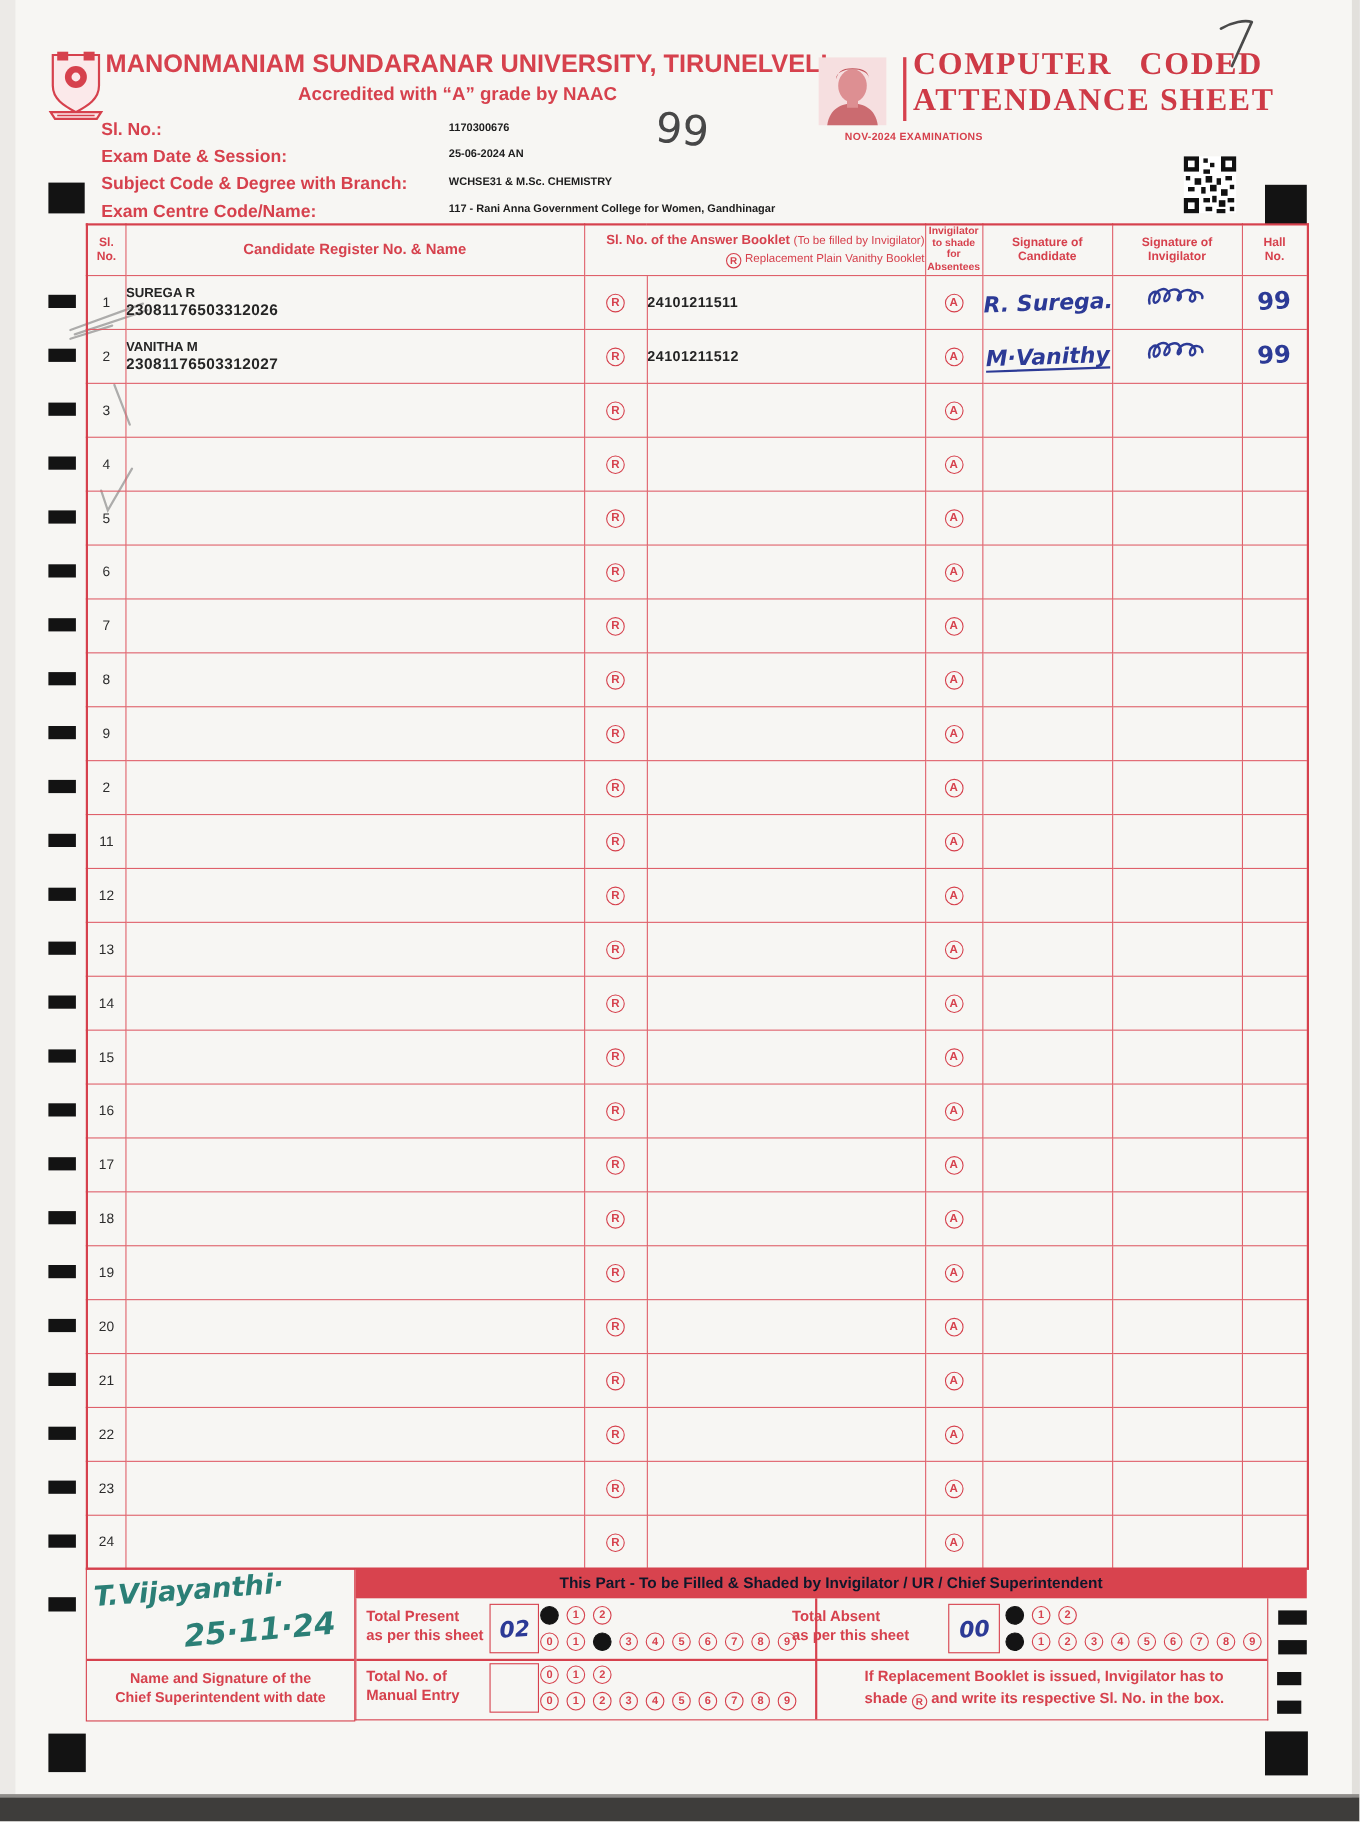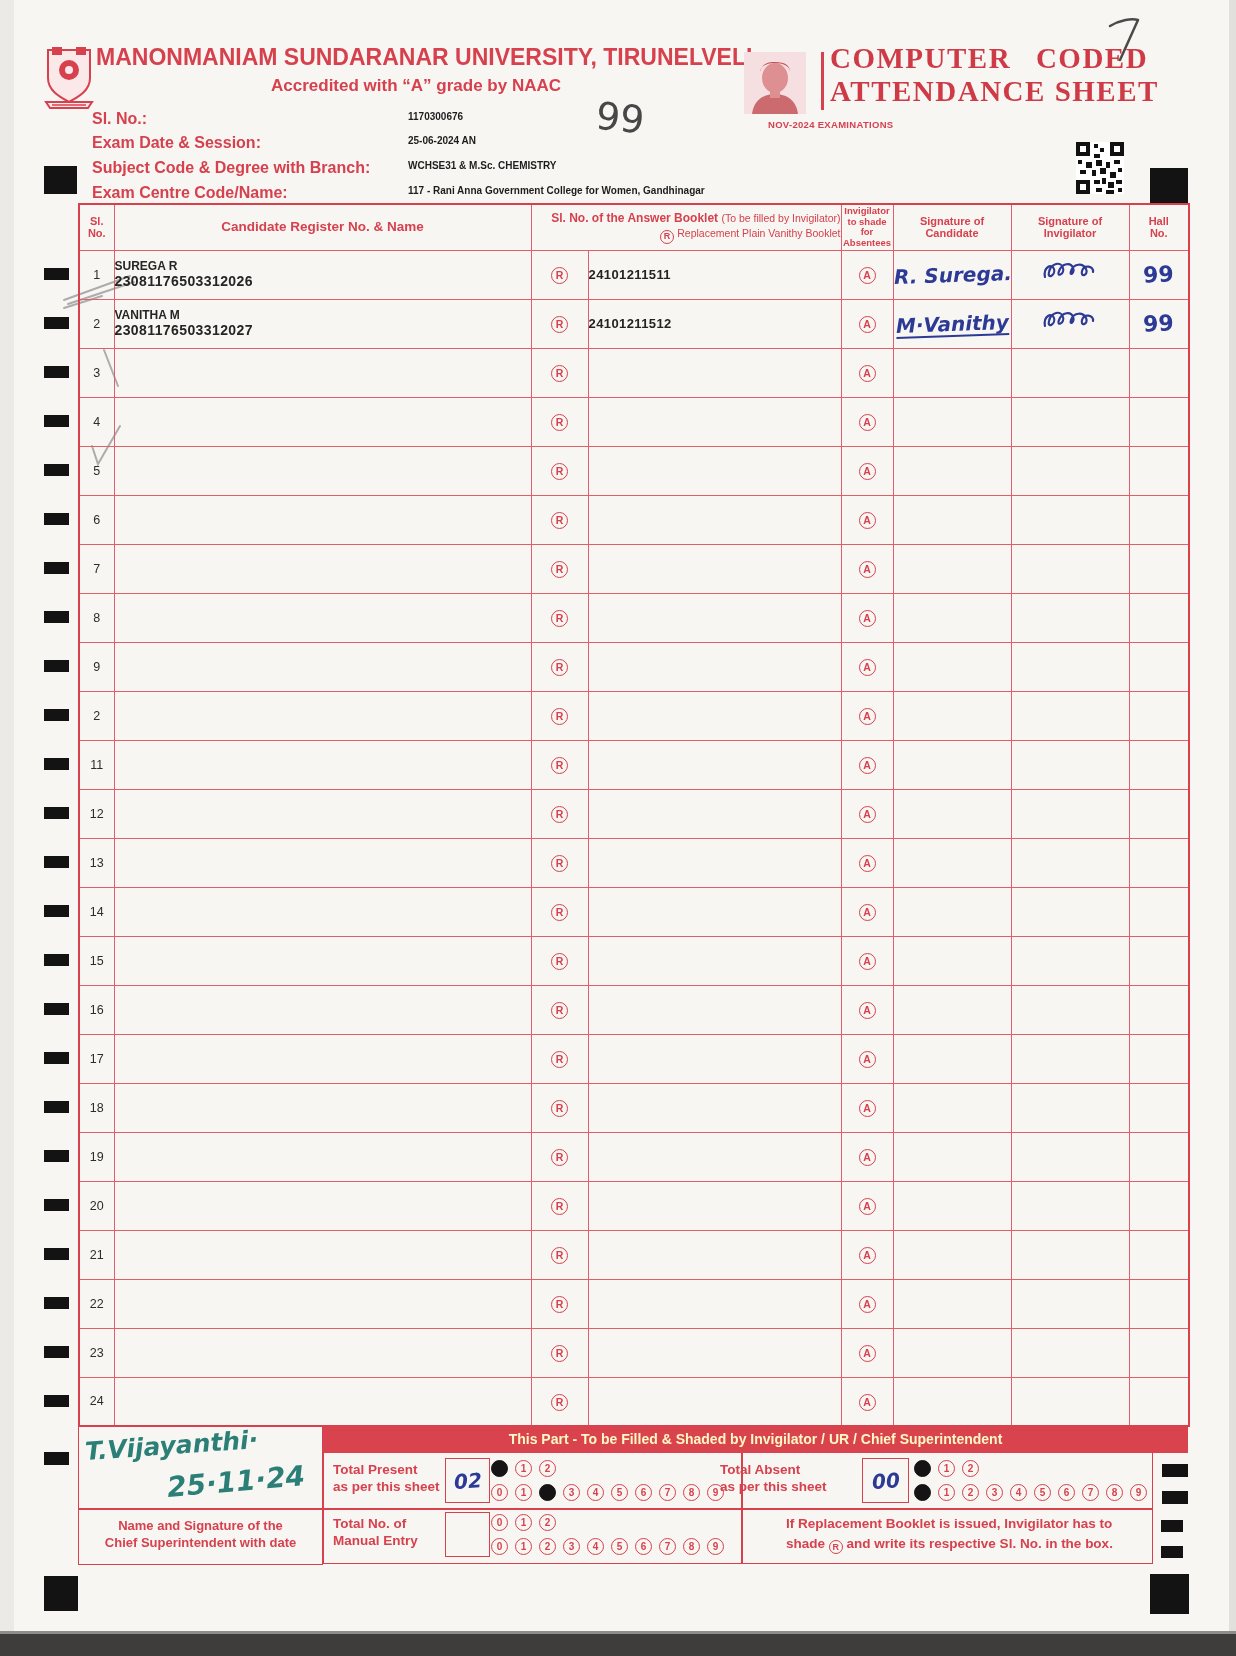--- a/index.html
+++ b/index.html
@@ -49,21 +49,21 @@
   td.c-center{text-align:center;}
   td.c-booklet{padding-left:15px;font-size:13px;font-weight:bold;color:#232323;letter-spacing:.4px;}
   .sig-hand{font-style:italic;font-weight:bold;color:#2c3a96;font-size:20px;white-space:nowrap;
             display:inline-block;transform:rotate(-2deg);font-family:"DejaVu Sans",sans-serif;}
   .sig-hand.u{text-decoration:underline;text-underline-offset:4px;}
   .hall-hand{font-family:"DejaVu Sans",sans-serif;font-weight:bold;color:#2c3a96;font-size:22px;
              display:inline-block;transform:rotate(-3deg);}
 
   
   .f-border{border:1.5px solid #d6414d;box-sizing:border-box;}
-  .banner{left:323px;top:1426px;width:865px;height:27px;background:#d8434e;color:#fef9c3;
+  .banner{left:323px;top:1426px;width:865px;height:27px;background:#d8434e;color:#0f172a;
           font-size:14px;font-weight:bold;text-align:center;line-height:27px;}
   .f-left{left:78px;top:1426px;width:245px;height:139px;}
   .f-left .divline{position:absolute;left:0;top:81px;width:100%;height:1.5px;background:#d6414d;}
   .chief-label{position:absolute;left:0;top:90px;width:100%;text-align:center;font-size:13px;
                font-weight:bold;color:#d6414d;line-height:17px;}
   .bubble-zone{left:323px;top:1453px;width:830px;height:111px;border-left:1.5px solid #d6414d;
                border-right:1.5px solid #d6414d;border-bottom:1.5px solid #d6414d;box-sizing:border-box;}
   .bz-hdiv{position:absolute;left:0;top:55px;width:100%;height:1.5px;background:#d6414d;}
   .bz-vdiv{position:absolute;left:417px;top:0;width:1.5px;height:100%;background:#d6414d;}
   .f-label{font-size:13.5px;font-weight:bold;color:#d6414d;line-height:17px;white-space:nowrap;}

